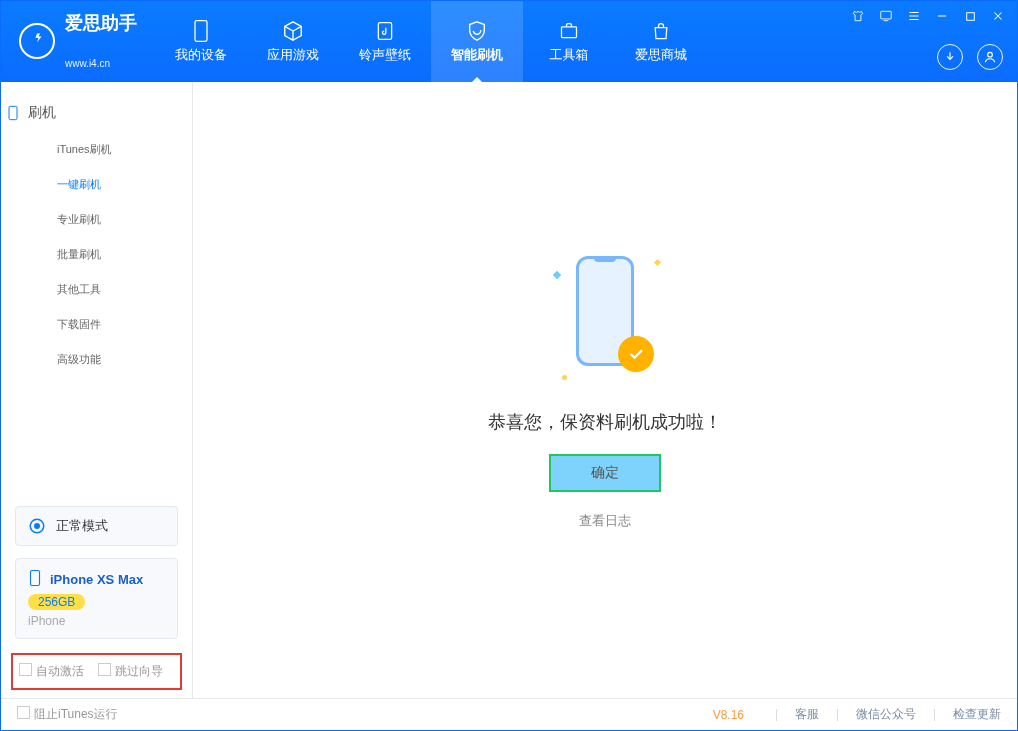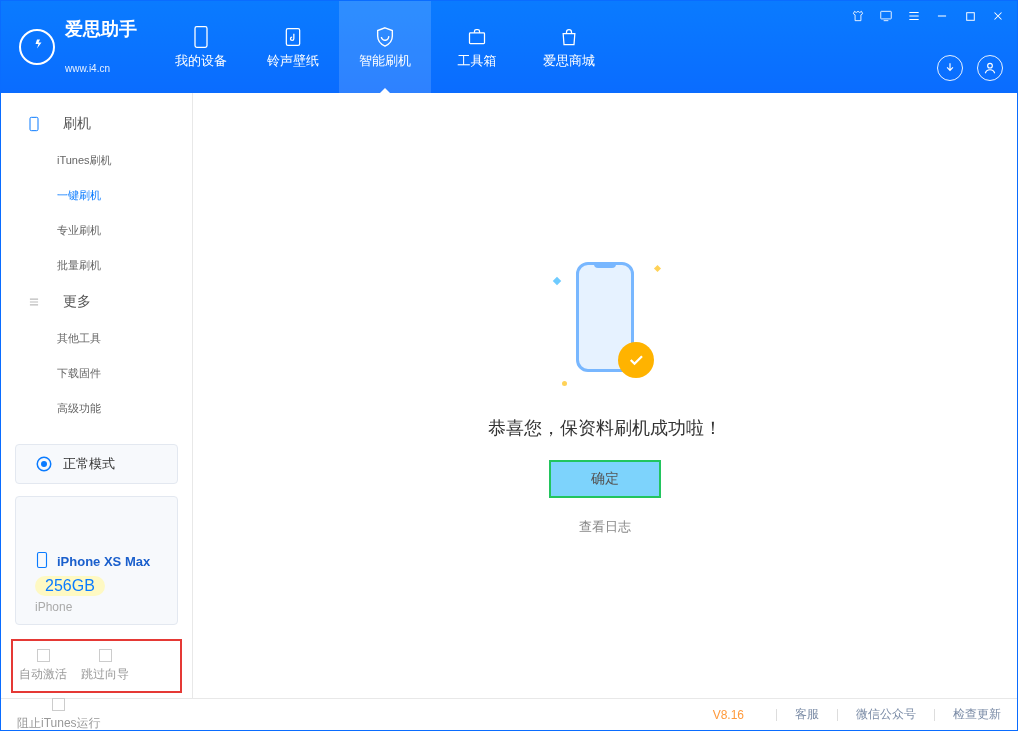--- a/index.html
+++ b/index.html
@@ -1,55 +1,55 @@
 <!DOCTYPE html>
 <html><head>
   <meta charset="utf-8">
   <style>
     * { margin: 0; padding: 0; box-sizing: border-box; font-family: "Microsoft YaHei", "PingFang SC", sans-serif; }
     body { background: #fff; }
     .window { width: 1018px; height: 731px; border: 1px solid #0a6cff; display: flex; flex-direction: column; background: #fff; }
 
     
-    .header { height: 92px; background: linear-gradient(180deg,#0a7bff 0%,#0a6cff 100%); display: flex; align-items: center; color: #fff; position: relative; }
+    .header { height: 81px; background: linear-gradient(180deg,#0a7bff 0%,#0a6cff 100%); display: flex; align-items: center; color: #fff; position: relative; }
     .logo-block { display: flex; align-items: center; padding: 0 18px; gap: 10px; }
     .logo-circle { width: 36px; height: 36px; border: 2px solid #fff; border-radius: 50%; display: flex; align-items: center; justify-content: center; font-weight: bold; font-size: 18px; color: #fff; }
     .logo-text .t1 { font-size: 18px; font-weight: 600; line-height: 1.1; }
     .logo-text .t2 { font-size: 10px; opacity: .9; line-height: 1.1; margin-top: 24px; }
 
     .nav { display: flex; height: 100%; }
     .nav-item { width: 92px; display: flex; flex-direction: column; align-items: center; justify-content: center; gap: 3px; cursor: pointer; font-size: 13px; color: #fff; position: relative; }
-    .nav-item.active { background: rgba(255,255,255,.15); }
+    .nav-item.active { background: rgba(255,255,255,.15); font-weight: bold; }
     .nav-item.active::after { content:""; position:absolute; bottom:-1px; left:50%; transform:translateX(-50%); border:6px solid transparent; border-bottom-color:#fff; }
     .nav-icon { width: 24px; height: 24px; display:flex; align-items:center; justify-content:center; }
 
     .win-controls { position: absolute; right: 10px; top: 6px; display: flex; gap: 10px; }
     .wc { width: 18px; height: 18px; display:flex; align-items:center; justify-content:center; cursor:pointer; color:#fff; }
 
     .header-right { position:absolute; right:14px; bottom:12px; display:flex; gap:14px; }
     .hr-btn { width:26px; height:26px; border:1.5px solid rgba(255,255,255,.9); border-radius:50%; display:flex; align-items:center; justify-content:center; color:#fff; cursor:pointer; }
 
     
     .body { flex:1; display:flex; overflow:hidden; }
     .sidebar { width:192px; border-right:1px solid #e8e8e8; display:flex; flex-direction:column; background:#fff; }
     .side-scroll { flex:1; padding:12px 0; }
-    .group-title { display:flex; align-items:center; gap:22px; padding:10px 26px; font-size:14px; color:#555; }
+    .group-title { display:flex; align-items:center; gap:8px; padding:10px 5px; font-size:14px; color:#555; }
     .group-title .gicon { width:14px; height:14px; display:flex; align-items:center; justify-content:center; }
     .side-item { padding:10px 22px 10px 56px; font-size:11px; color:#666; cursor:pointer; }
     .side-item.active { color:#0a7bff; }
 
-    .mode-card, .device-card { margin:6px 14px; border:1px solid #e3e8f0; border-radius:4px; padding:10px 19px; font-size:13px; color:#333; background:#f7f9fc; display:flex; flex-direction:column; gap:4px; }
+    .mode-card, .device-card { margin:6px 14px; border:1px solid #e3e8f0; border-radius:4px; padding:10px 12px; font-size:13px; color:#333; background:#f7f9fc; display:flex; flex-direction:column; gap:4px; }
     .mode-card { flex-direction:row; align-items:center; gap:10px; }
     .mode-icon { width:18px; height:18px; }
-    .dev-name { font-weight:600; color:#1a5fcc; display:flex; align-items:center; gap:8px;margin-top:44px; }
-    .dev-badge { display:inline-block; background:#fef9c3; color:#0a7bff; border-radius:10px; padding:1px 10px; font-size:16px; width:fit-content; }
+    .dev-name { font-weight:600; color:#1a5fcc; display:flex; align-items:center; gap:8px; }
+    .dev-badge { display:inline-block; background:#fde047; color:#0a7bff; border-radius:10px; padding:1px 10px; font-size:12px; width:fit-content; }
     .dev-sub { font-size:12px; color:#aaa; }
 
     .side-options { border:2px solid #e53935; margin:8px 10px; padding:8px 6px; display:flex; gap:14px; font-size:12px; color:#999; }
-    .chk { display:flex; align-items:center; gap:4px;flex-direction:column; }
+    .chk { display:flex; align-items:flex-start; gap:4px; }
     .chkbox { width:13px; height:13px; border:1px solid #ccc; background:#fff; }
 
     
     .main { flex:1; display:flex; flex-direction:column; align-items:center; justify-content:center; gap:20px; }
     .phone-ill { width:110px; height:140px; position:relative; }
     .phone-body { position:absolute; left:26px; top:6px; width:58px; height:110px; border:3px solid #78b7ff; border-radius:12px; background:#e6f2ff; }
     .phone-notch { position:absolute; left:44px; top:6px; width:22px; height:6px; background:#78b7ff; border-radius:0 0 4px 4px; }
     .check-badge { position:absolute; right:6px; bottom:18px; width:36px; height:36px; background:#ffb300; border-radius:50%; display:flex; align-items:center; justify-content:center; color:#fff; }
     .sparkle1 { position:absolute; left:4px; top:22px; width:6px; height:6px; background:#6ecbff; transform:rotate(45deg); }
     .sparkle2 { position:absolute; right:0; top:10px; width:5px; height:5px; background:#ffd257; transform:rotate(45deg); }
@@ -86,20 +86,29 @@
     </div>
 
     <div class="nav">
       <div class="nav-item">
         <span class="nav-icon">
             <svg width="20" height="24" viewBox="0 0 20 28" fill="none" stroke="#fff" stroke-width="1.5">
               <rect x="3" y="2" width="14" height="24" rx="2"></rect>
             </svg>
           </span>
         <span>我的设备</span>
+      </div>
+      <div class="nav-item">
+        <span class="nav-icon">
+            <svg width="22" height="22" viewBox="0 0 24 24" fill="none" stroke="#fff" stroke-width="1.5">
+              <path d="M12 2l9 5v10l-9 5-9-5V7z"></path>
+              <path d="M12 12L3 7M12 12l9-5M12 12v10"></path>
+            </svg>
+          </span>
+        <span>应用游戏</span>
       </div>
       <div class="nav-item">
         <span class="nav-icon">
             <svg width="20" height="22" viewBox="0 0 24 24" fill="none" stroke="#fff" stroke-width="1.5">
               <rect x="4" y="2" width="16" height="20" rx="2"></rect>
               <path d="M13 8v6a2 2 0 11-2-2" fill="none"></path>
             </svg>
           </span>
         <span>铃声壁纸</span>
       </div>
@@ -190,28 +199,20 @@
                 <rect x="2" y="2" width="12" height="20" rx="2"></rect>
               </svg>
             </span>
           <span>刷机</span>
         </div>
         <div class="side-item">iTunes刷机</div>
         <div class="side-item active">一键刷机</div>
         <div class="side-item">专业刷机</div>
         <div class="side-item">批量刷机</div>
 
-        <div class="group-title">
-          <span class="gicon">
-              <svg width="14" height="14" viewBox="0 0 24 24" stroke="#bbb" stroke-width="2">
-                <path d="M5 7h14M5 12h14M5 17h14"></path>
-              </svg>
-            </span>
-          <span>更多</span>
-        </div>
         <div class="side-item">其他工具</div>
         <div class="side-item">下载固件</div>
         <div class="side-item">高级功能</div>
       </div>
 
       <div class="mode-card">
         <span class="mode-icon"><svg width="18" height="18" viewBox="0 0 24 24" fill="none" stroke="#0a7bff" stroke-width="2">
               <circle cx="12" cy="12" r="9"></circle>
               <circle cx="12" cy="12" r="3" fill="#0a7bff"></circle>
             </svg></span>

